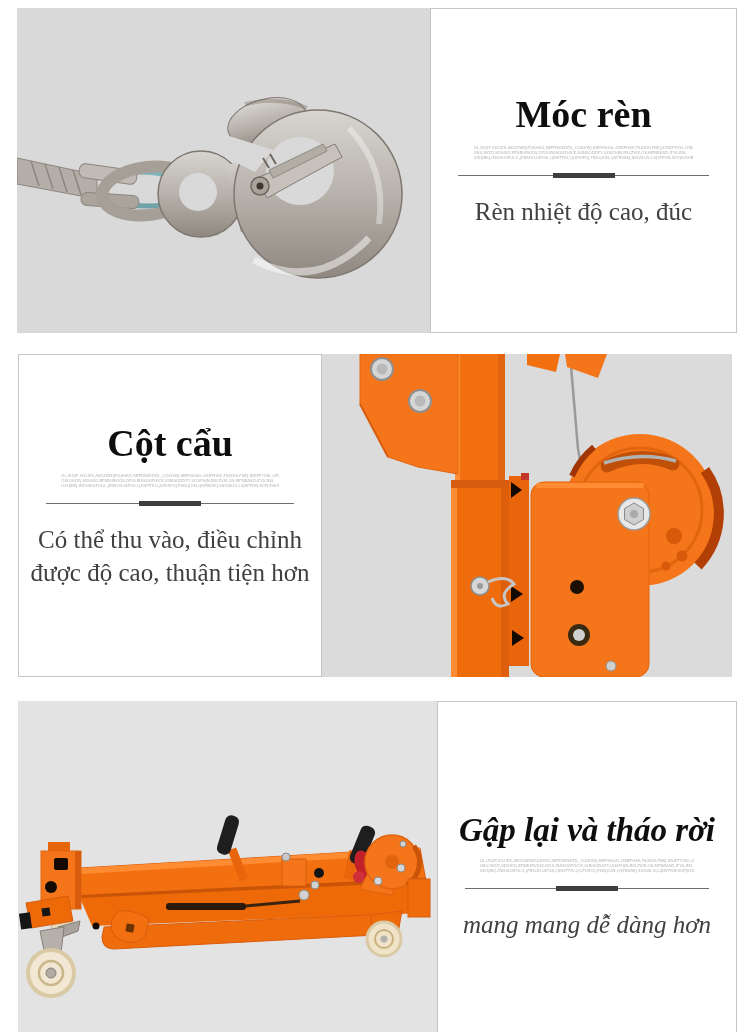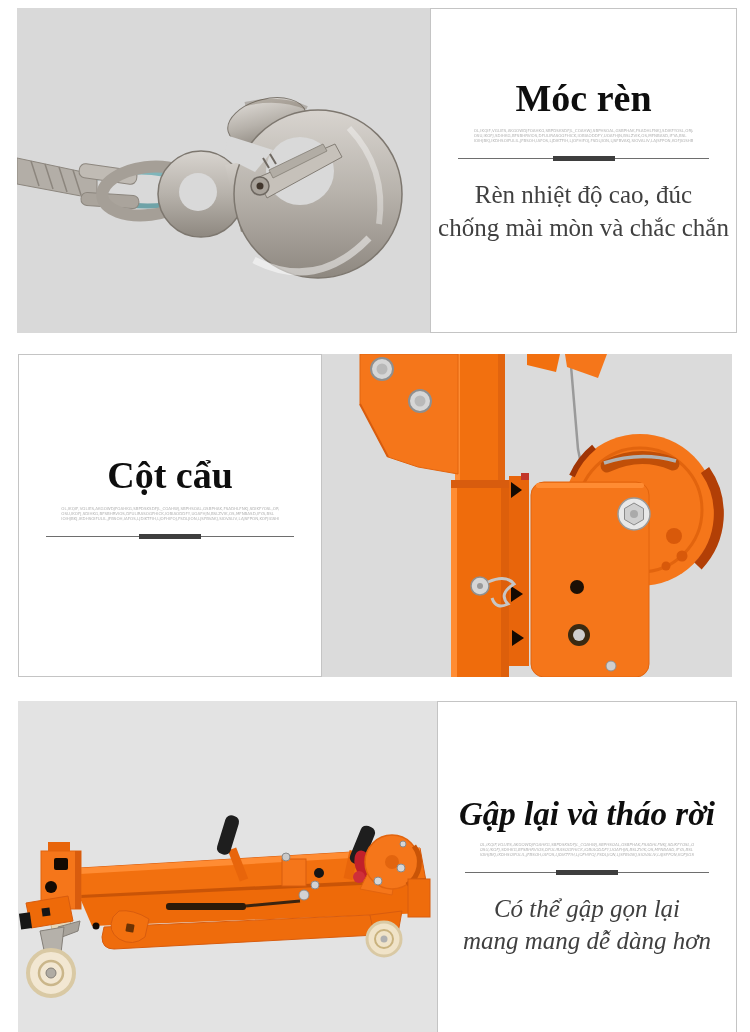--- a/index.html
+++ b/index.html
@@ -101,36 +101,39 @@
       <div>OL,IKQIF,VGLIES,AKGOWDJFOAHKG,SBPDSKSDFJL_COAHWJ,SBPHSOAL,GSBPHAK,FSADHLFNKJ,SDIKFYOSL,ORJAIL,JFC,OBJDFOIFPSE_,LOHFD,KIX</div>
       <div>OSU,IKOFJ,SDIHKG,BFSBHRVIOS,DFULIRASOGFHICK,IOBIAODDFY,UOAFHJN,BSLZVIK,OS,MFNBASD,IFYA,BSL</div>
       <div>IOIHJBKJ,IKDHSOIFULIL,JFBSOH,IAFOS,LJDIKTFIH,LJOFHIFOJ,FSDLJION,LJSFBVAKJ,SIOVALIV,LAJSFPON,KOFJIGSHB,AKFSDIF,TVJN,IKAL,TJB</div>
     </div>
     <div class="divider">
       <div class="line"></div>
         <div class="bar"></div>
     </div>
     <div class="desc">
       <div>Rèn nhiệt độ cao, đúc</div>
-      <div>chống mài mòn và chắc chắn</div>
     </div>
   </div>
 </div>
 
 <div class="section" id="sec2">
   <div class="panel">
     <h2 class="title">Cột cẩu</h2>
     <div class="fineprint">
       <div>OL,IKQIF,VGLIES,AKGOWDJFOAHKG,SBPDSKSDFJL_COAHWJ,SBPHSOAL,GSBPHAK,FSADHLFNKJ,SDIKFYOSL,ORJAIL,JFC,OBJDFOIFPSE_,LOHFD,KIX</div>
       <div>OSU,IKOFJ,SDIHKG,BFSBHRVIOS,DFULIRASOGFHICK,IOBIAODDFY,UOAFHJN,BSLZVIK,OS,MFNBASD,IFYA,BSL</div>
       <div>IOIHJBKJ,IKDHSOIFULIL,JFBSOH,IAFOS,LJDIKTFIH,LJOFHIFOJ,FSDLJION,LJSFBVAKJ,SIOVALIV,LAJSFPON,KOFJIGSHB,AKFSDIF,TVJN,IKAL,TJB</div>
     </div>
     <div class="divider">
       <div class="line"></div>
         <div class="bar"></div>
+    </div>
+    <div class="desc">
+      <div>Có thể thu vào, điều chỉnh</div>
+      <div>được độ cao, thuận tiện hơn</div>
     </div>
   </div>
   <div class="photo">
     <svg viewBox="0 0 410 323">
 
       <polyline points="248,0 256,95 263,130" stroke="#9a9a9a" stroke-width="2.5" fill="none"></polyline>
 
       <polygon points="205,0 238,0 234,18 205,11" fill="#f2700f"></polygon>
       <polygon points="243,0 285,0 276,24 245,13" fill="#f5761a"></polygon>
 
@@ -255,17 +258,16 @@
     <div class="fineprint">
       <div>OL,IKQIF,VGLIES,AKGOWDJFOAHKG,SBPDSKSDFJL_COAHWJ,SBPHSOAL,GSBPHAK,FSADHLFNKJ,SDIKFYOSL,ORJAIL,JFC,OBJDFOIFPSE_,LOHFD,KIX</div>
       <div>OSU,IKOFJ,SDIHKG,BFSBHRVIOS,DFULIRASOGFHICK,IOBIAODDFY,UOAFHJN,BSLZVIK,OS,MFNBASD,IFYA,BSL</div>
       <div>IOIHJBKJ,IKDHSOIFULIL,JFBSOH,IAFOS,LJDIKTFIH,LJOFHIFOJ,FSDLJION,LJSFBVAKJ,SIOVALIV,LAJSFPON,KOFJIGSHB,AKFSDIF,TVJN,IKAL,TJB</div>
     </div>
     <div class="divider">
       <div class="line"></div>
         <div class="bar"></div>
     </div>
     <div class="desc">
-      <div>Có thể gập gọn lại</div>
       <div>mang mang dễ dàng hơn</div>
     </div>
   </div>
 </div>
 
 </body></html>

